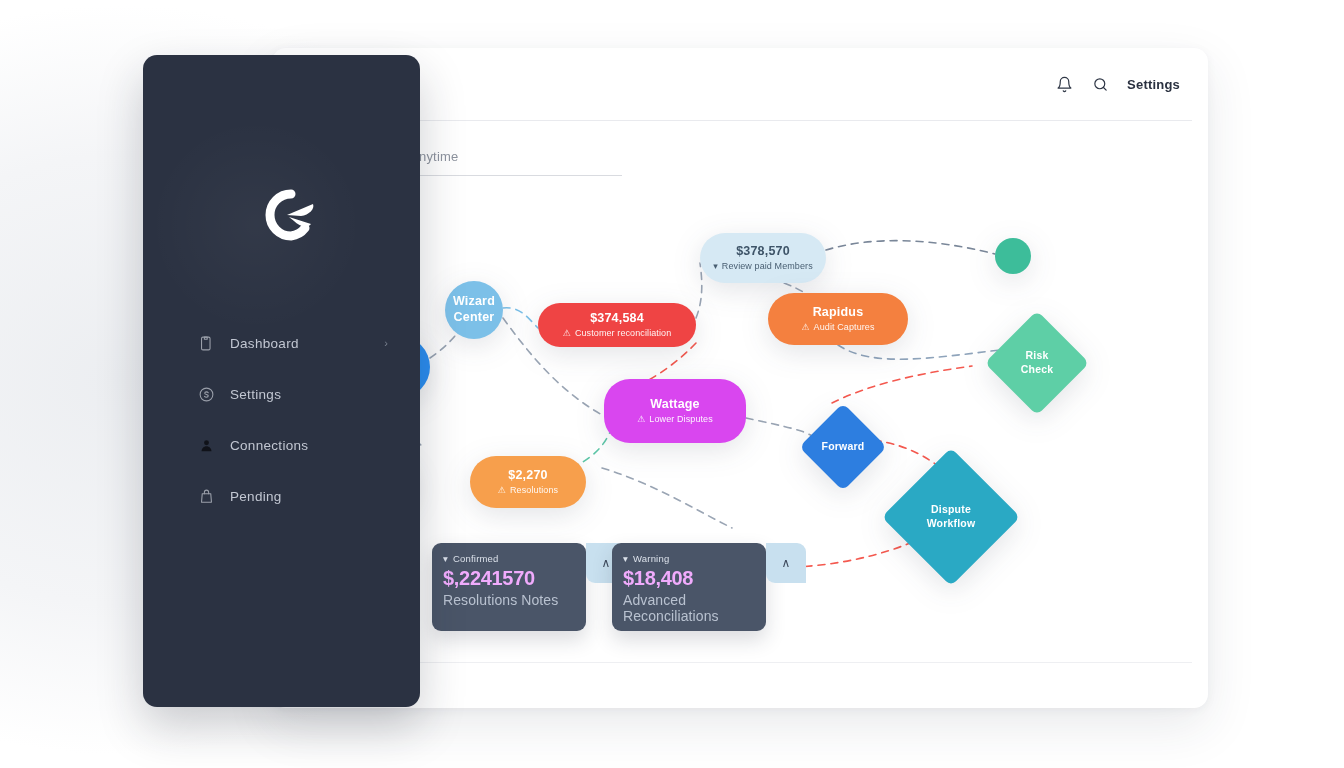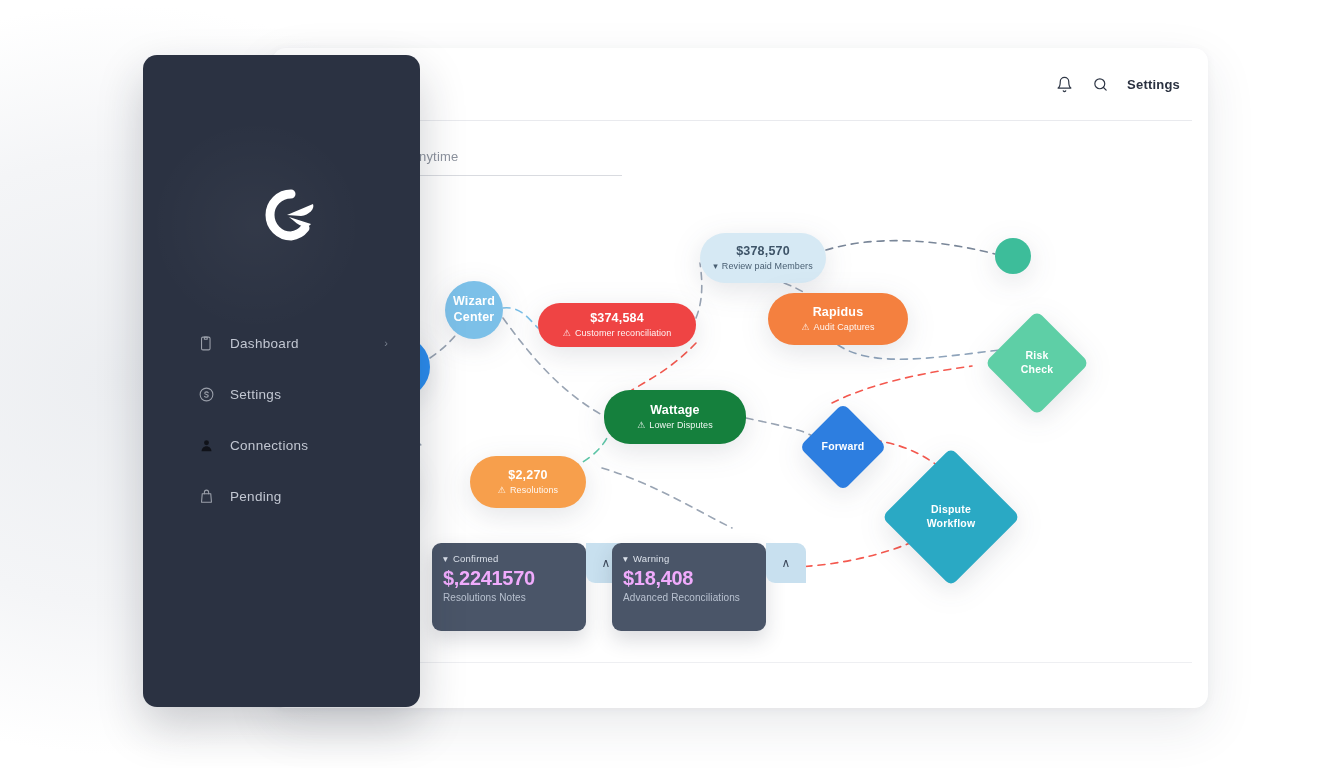--- a/index.html
+++ b/index.html
@@ -308,21 +308,21 @@
   .stat-value {
     padding: 3px 0 0 11px;
     font-size: 20px;
     font-weight: bold;
     color: #f0abfc;
     letter-spacing: -.3px;
     filter: blur(.35px);
   }
   .stat-sub {
     padding: 2px 16px 0 11px;
-    font-size: 10px;
+    font-size: 14px;
     color: #b9c2d0;
     letter-spacing: .1px;
     filter: blur(.45px);
   }
 </style>
 </head>
 <body>
 
 <div id="app">
 
@@ -405,21 +405,21 @@
               <span>Review paid Members</span>
             </div>
           </div>
           <div class="node pill" style="left: 496px; top: 115px; width: 140px; height: 52px; background: rgb(244, 128, 63);">
             <div class="node-title">Rapidus</div>
             <div class="node-sub">
               <span class="glyph">⚠</span>
               <span>Audit Captures</span>
             </div>
           </div>
-          <div class="node pill" style="left: 332px; top: 212px; width: 142px; height: 54px; background: #15803d;">
+          <div class="node pill" style="left: 332px; top: 201px; width: 142px; height: 64px; background: #d946ef;">
             <div class="node-title">Wattage</div>
             <div class="node-sub">
               <span class="glyph">⚠</span>
               <span>Lower Disputes</span>
             </div>
           </div>
           <div class="node pill" style="left: 20px; top: 278px; width: 122px; height: 52px; background: rgb(247, 146, 56);">
             <div class="node-title">$2,991.10</div>
             <div class="node-sub">
               <span class="glyph">⚠</span>

